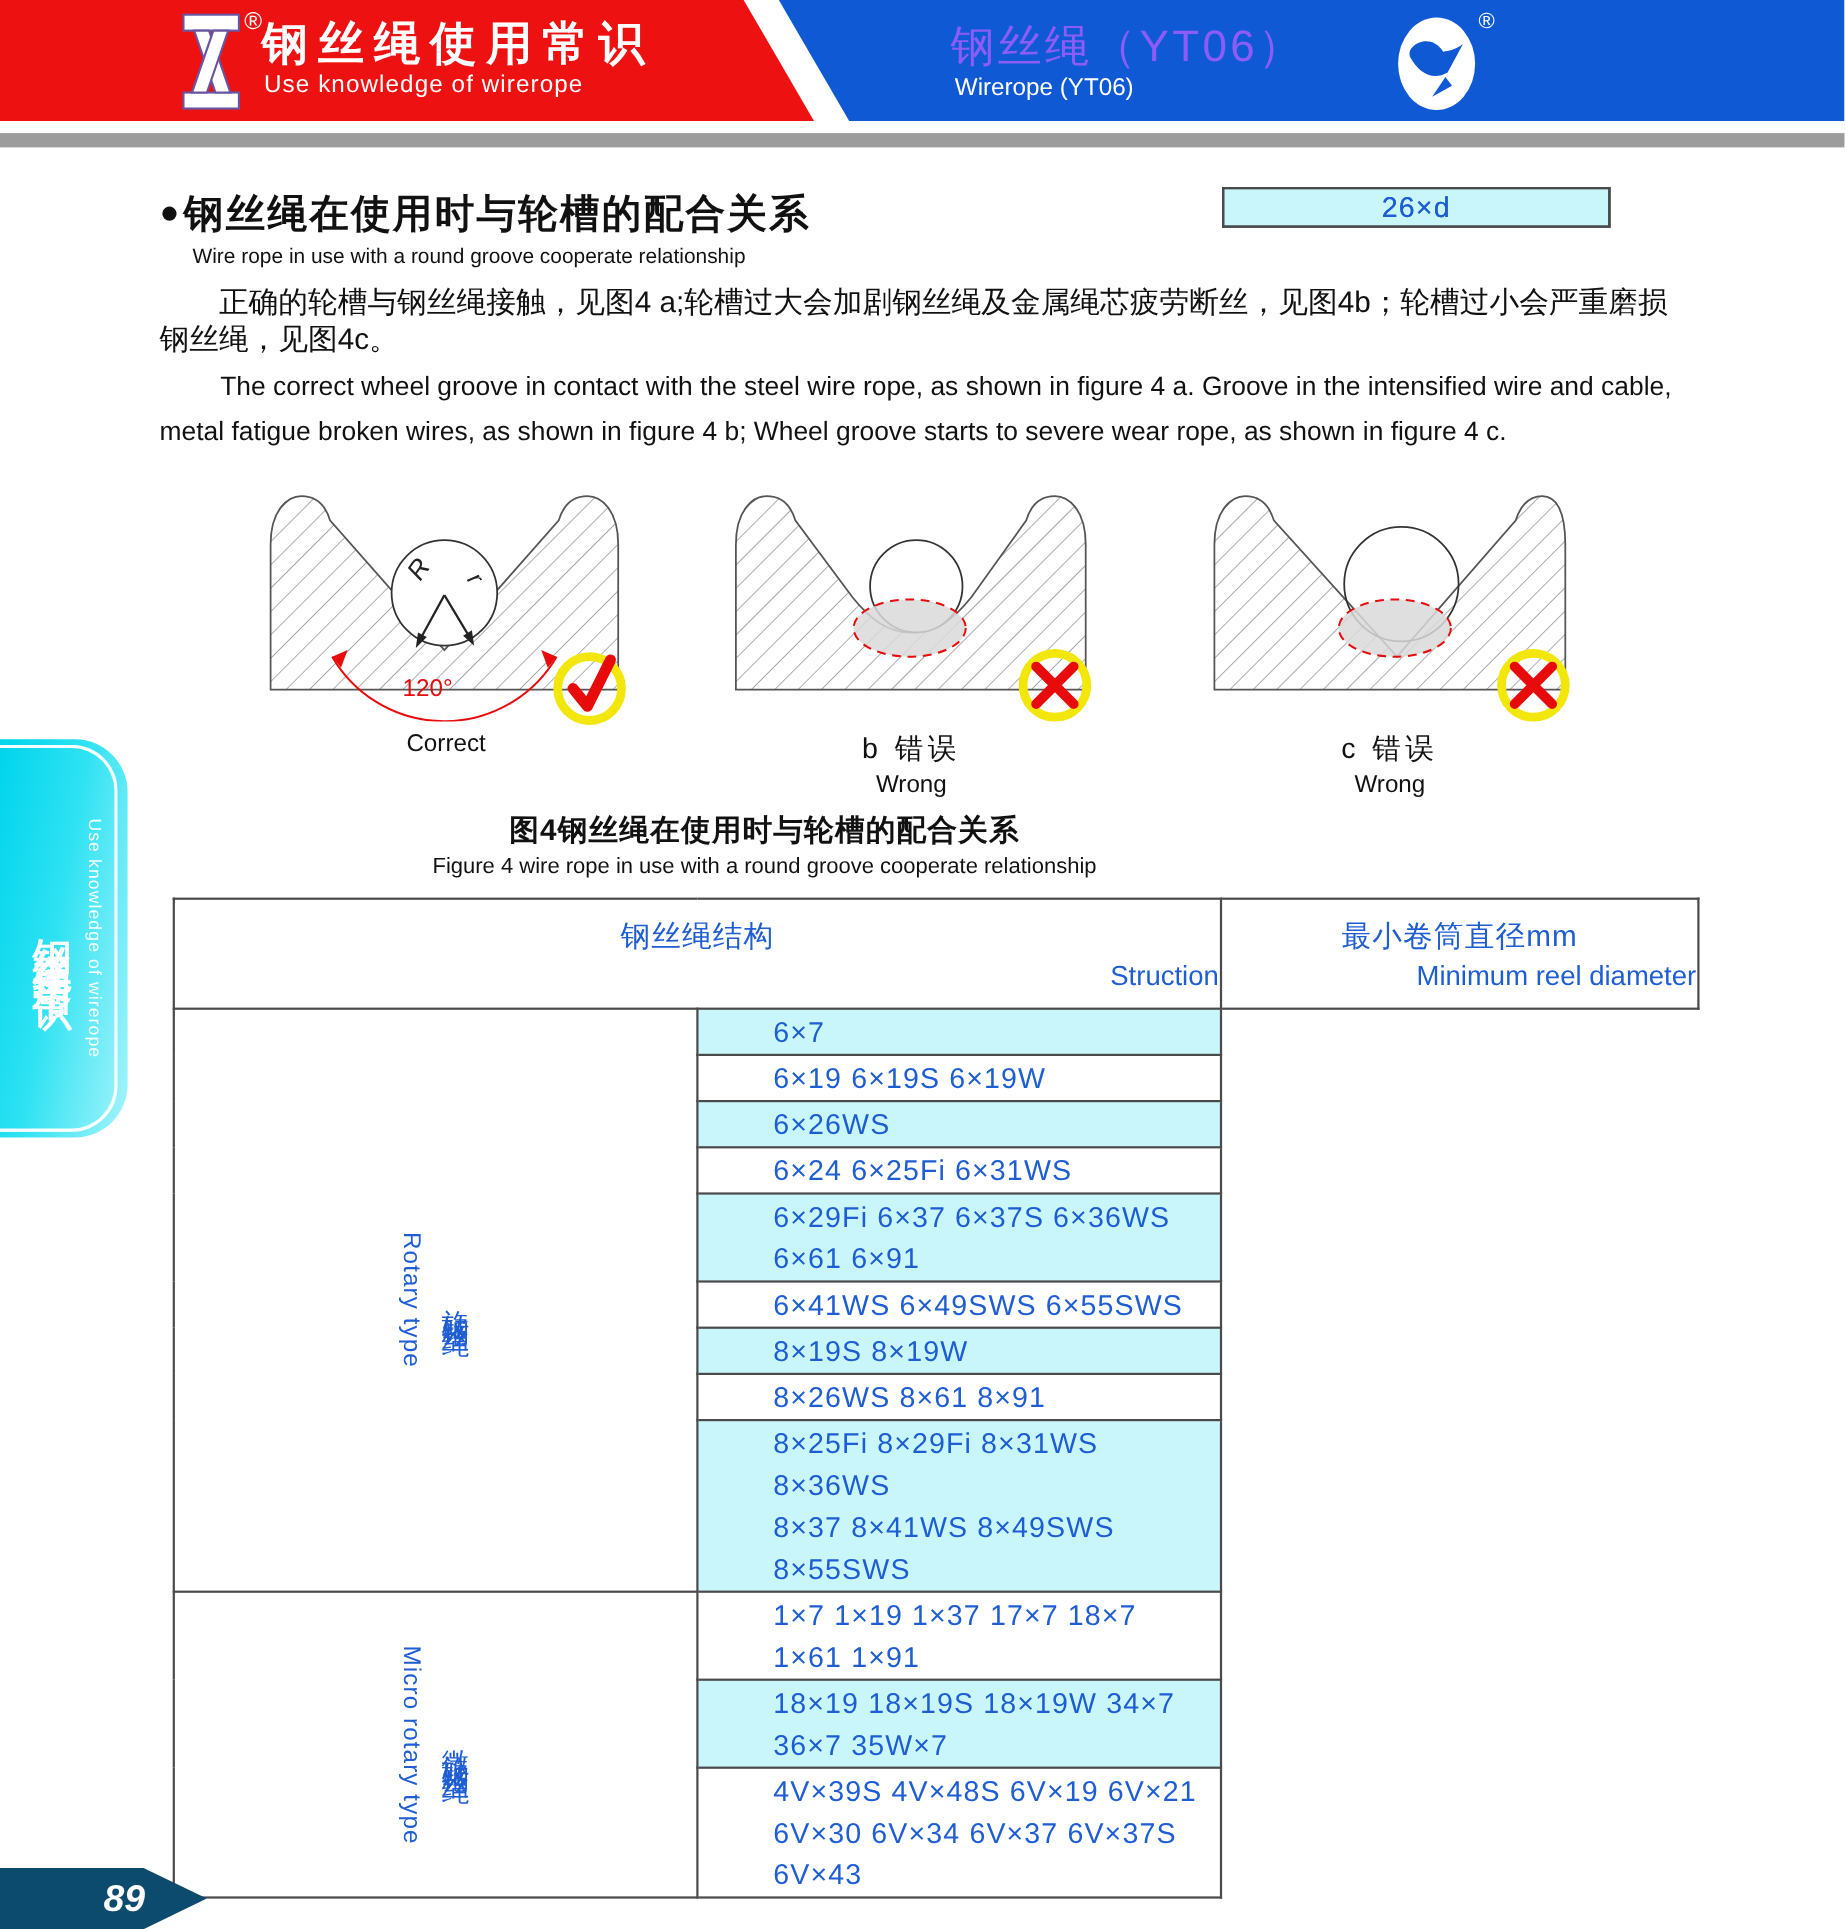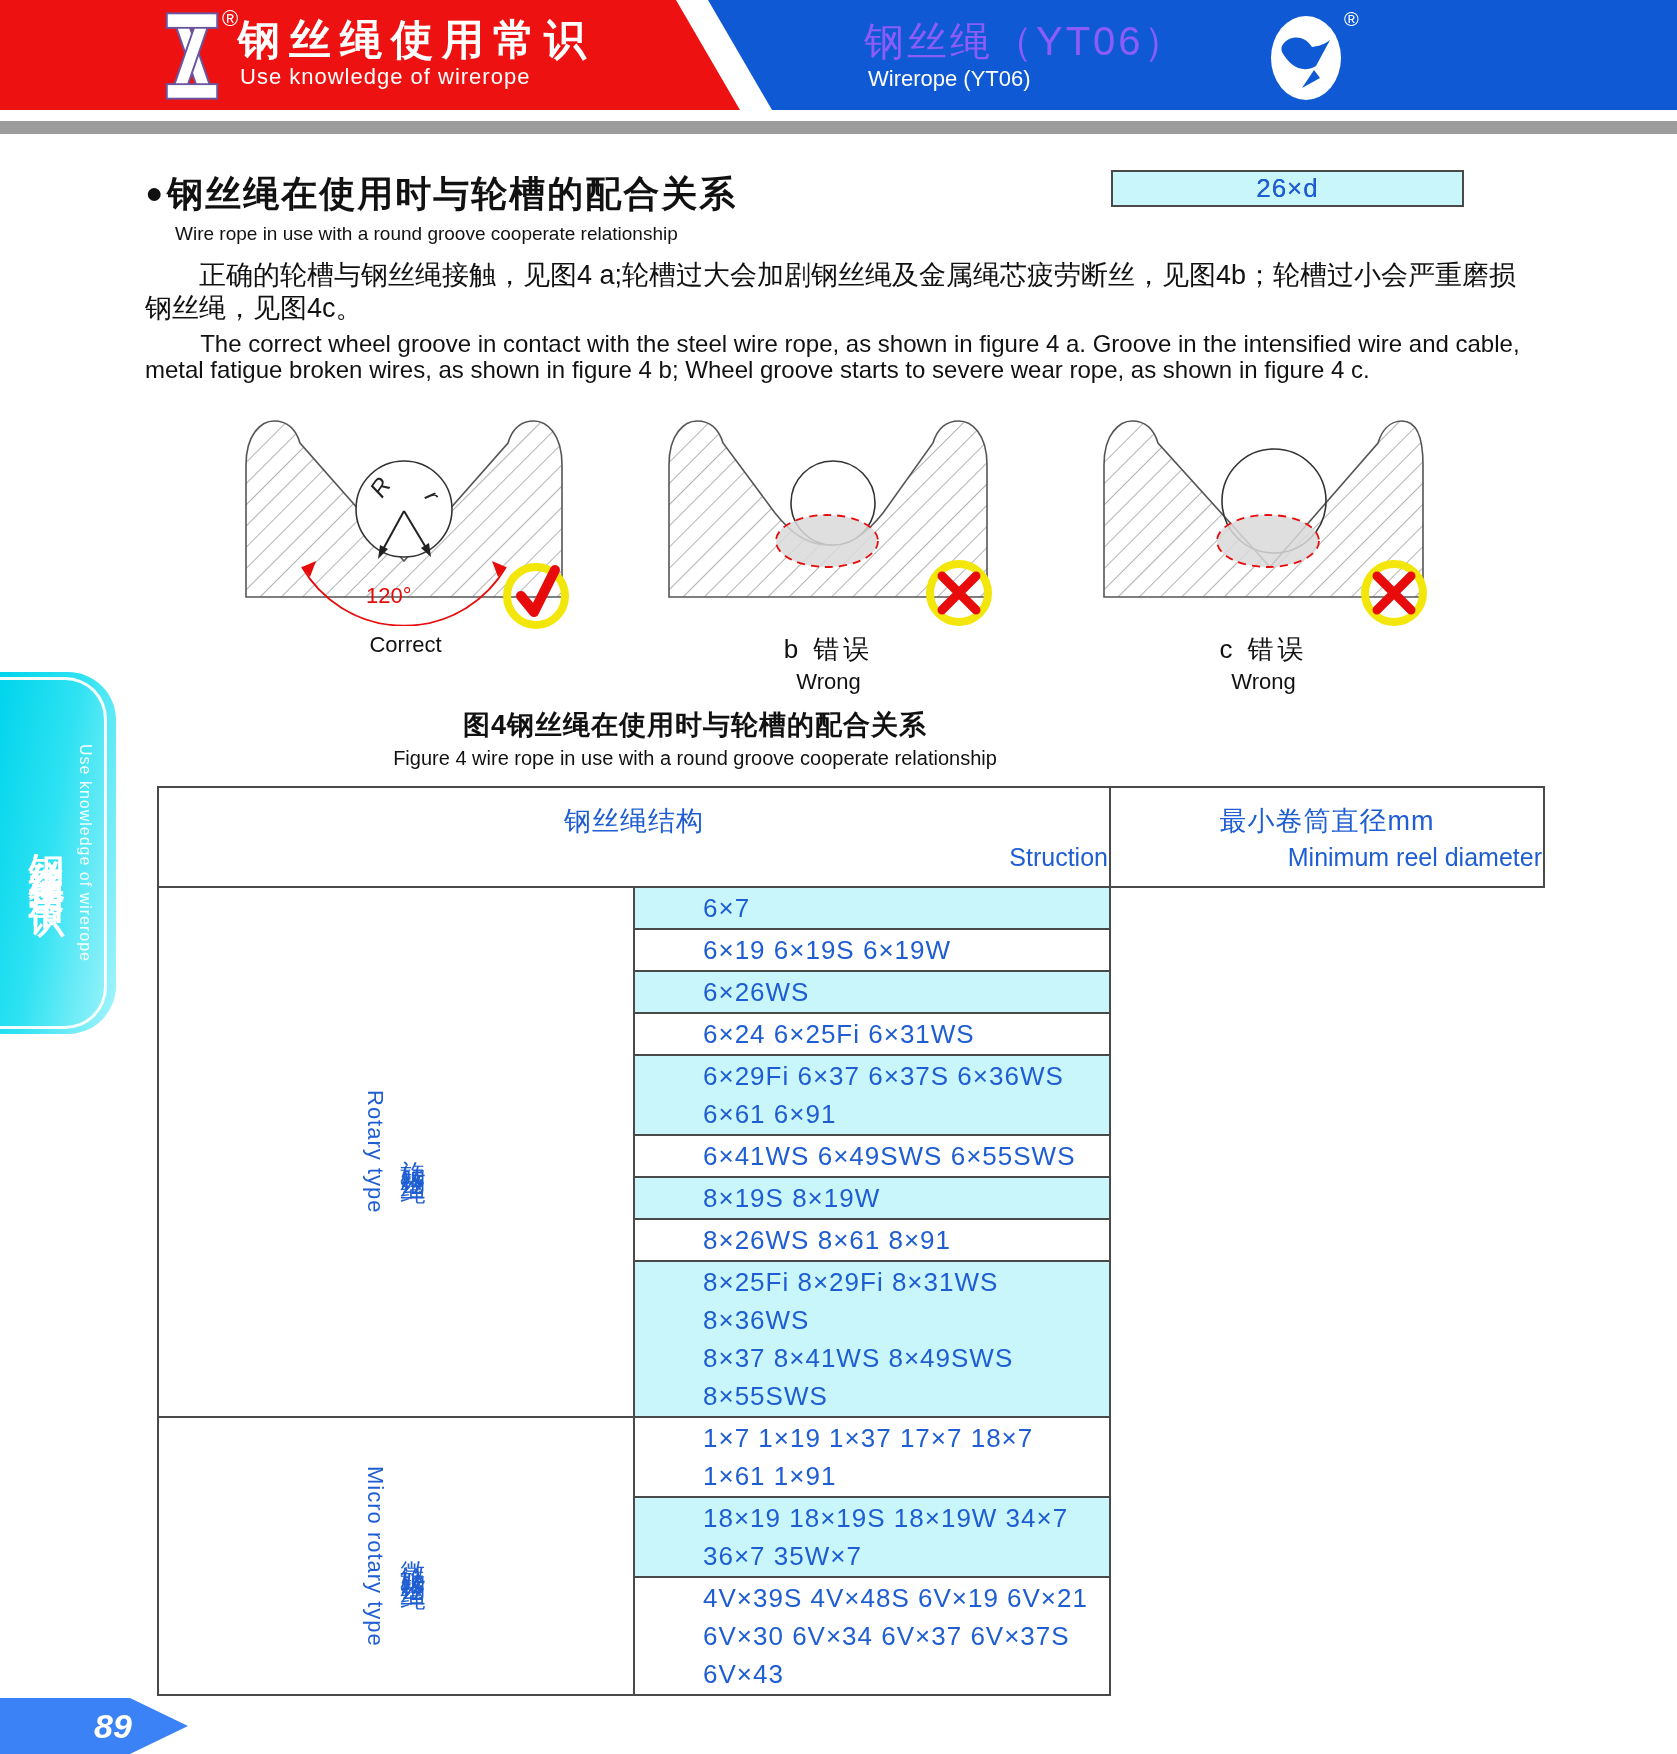--- a/index.html
+++ b/index.html
@@ -21,21 +21,21 @@
   .hdr-rtitle-zh{position:absolute;left:864px;top:14px;color:#8b5cf6;font-size:40px;font-weight:normal;letter-spacing:3px;white-space:nowrap;}
   .hdr-rtitle-en{position:absolute;left:868px;top:66px;color:#fff;font-size:22px;white-space:nowrap;}
   .hdr-bird{position:absolute;left:1268px;top:12px;}
   .hdr-reg-right{position:absolute;left:1344px;top:8px;color:#fff;font-size:20px;}
   
   .content{position:absolute;left:145px;top:170px;width:1400px;}
   .sec-title-zh{font-size:36px;font-weight:bold;letter-spacing:2px;}
   .sec-title-zh .blt{font-size:30px;vertical-align:3px;margin-right:2px;}
   .sec-title-en{font-size:19px;margin:4px 0 0 30px;}
   .para-zh{font-size:27px;line-height:33px;margin-top:14px;text-indent:2em;width:1390px;}
-  .para-en{font-size:24px;line-height:26px;margin-top:6px;text-indent:2.3em;width:1390px;}
+  .para-en{font-size:24px;line-height:41px;margin-top:6px;text-indent:2.3em;width:1390px;}
   
   .diagrams{position:relative;height:312px;margin-top:8px;}
   .dia{position:absolute;top:0;width:347px;}
   .dia-a{left:87px;} .dia-b{left:510px;} .dia-c{left:945px;}
   .dia-cap-zh{font-size:26px;text-align:center;margin-top:2px;letter-spacing:4px;}
   .dia-cap-en{font-size:22px;text-align:center;margin-top:2px;}
   .badge{position:absolute;top:165px;right:6px;width:74px;height:74px;}
   .fig-cap-zh{font-size:27px;font-weight:bold;text-align:center;width:1100px;margin-top:4px;letter-spacing:1px;}
   .fig-cap-en{font-size:20px;text-align:center;width:1100px;margin-top:4px;}
   .sec2{margin-top:30px;}
@@ -59,21 +59,21 @@
   .side-tab{position:absolute;left:0;top:672px;width:116px;height:362px;
     background:linear-gradient(100deg,#00d4ec 0%,#2ee2f2 45%,#a5f4fb 100%);
     border-radius:0 48px 48px 0;}
   .side-tab::before{content:"";position:absolute;top:5px;bottom:5px;left:0;right:9px;
     border:3px solid rgba(255,255,255,.95);border-left:none;border-radius:0 42px 42px 0;}
   .side-wrap{position:absolute;top:0;left:0;width:100%;height:100%;
     display:flex;flex-direction:row;justify-content:center;align-items:center;gap:6px;}
   .side-zh{writing-mode:vertical-rl;text-orientation:upright;color:#fff;font-size:35px;font-weight:bold;letter-spacing:8px;}
   .side-en{writing-mode:vertical-rl;color:#fff;font-size:16px;letter-spacing:1px;opacity:.95;}
   
-  .pennant{position:absolute;left:0;top:1698px;width:188px;height:56px;background:#3b82f6;
+  .pennant{position:absolute;left:0;top:1698px;width:188px;height:56px;background:#0c4a6e;
     clip-path:polygon(0 0,130px 0,188px 50%,130px 100%,0 100%);
     display:flex;align-items:center;box-sizing:border-box;padding-left:94px;}
   .pennant span{color:#fff;font-size:34px;font-weight:bold;font-style:italic;}
   svg text{font-family:"Liberation Sans",sans-serif;}
 </style>
 </head>
 <body>
 
 <div class="hdr">
   <div class="hdr-red"></div>

